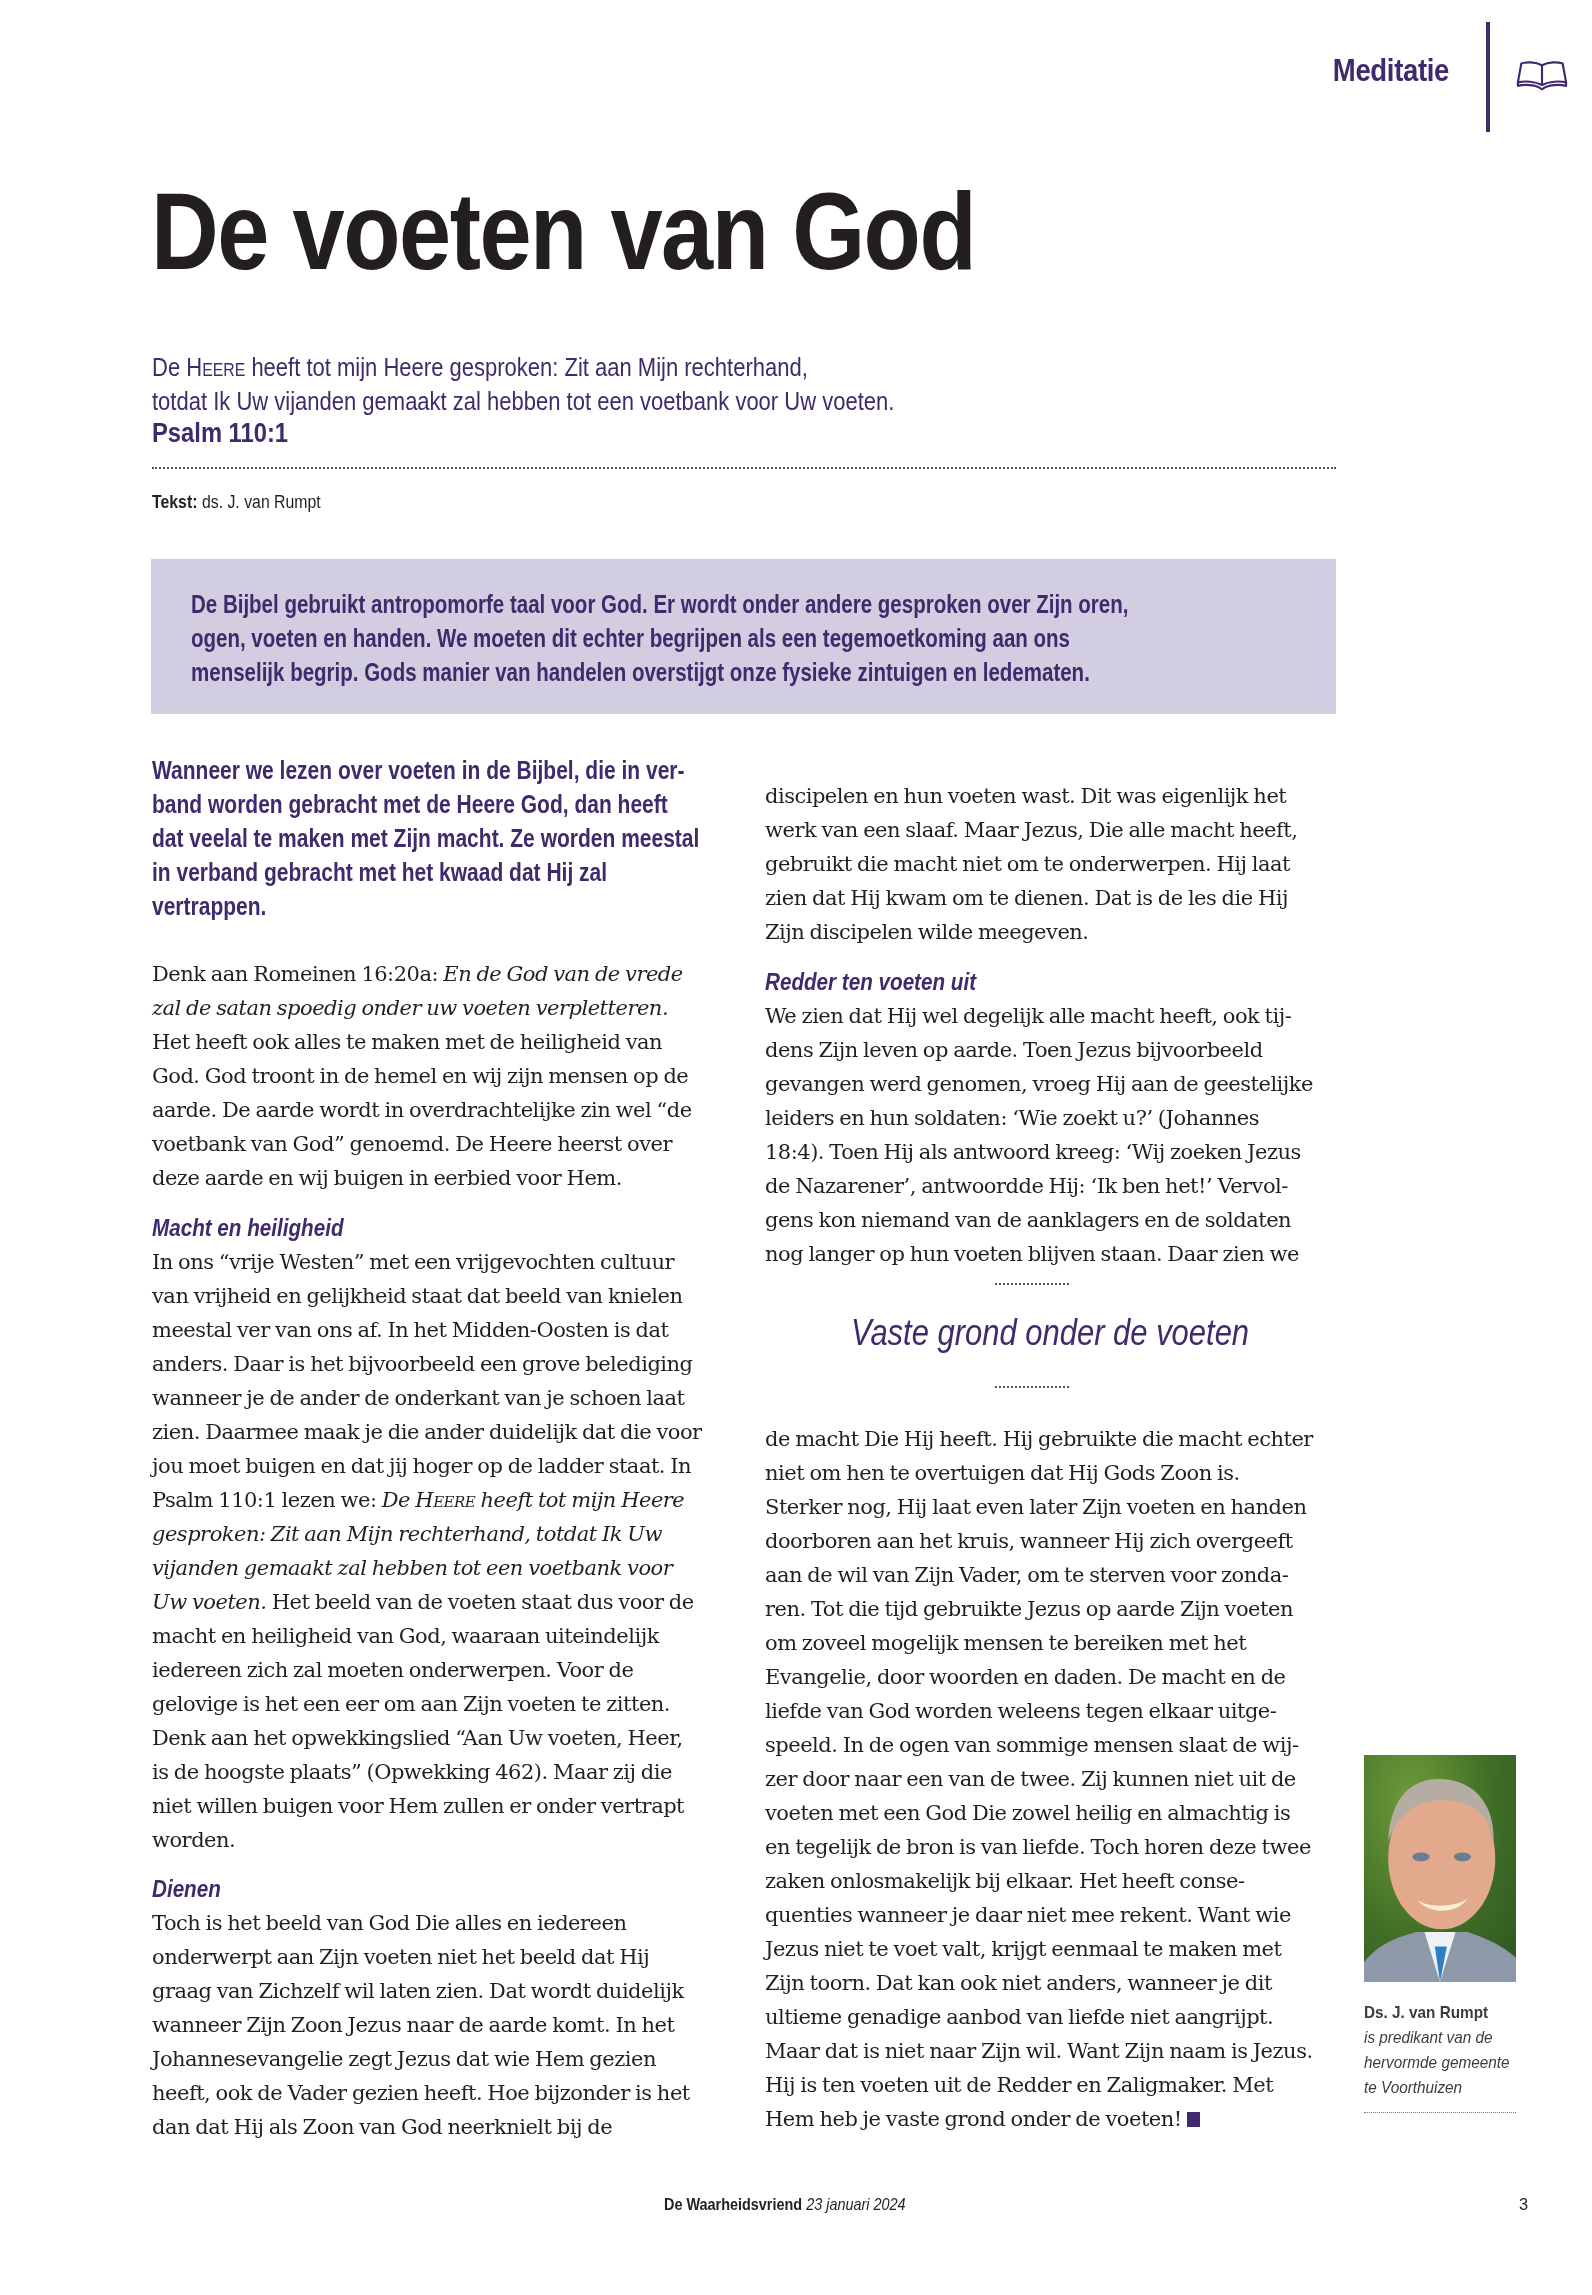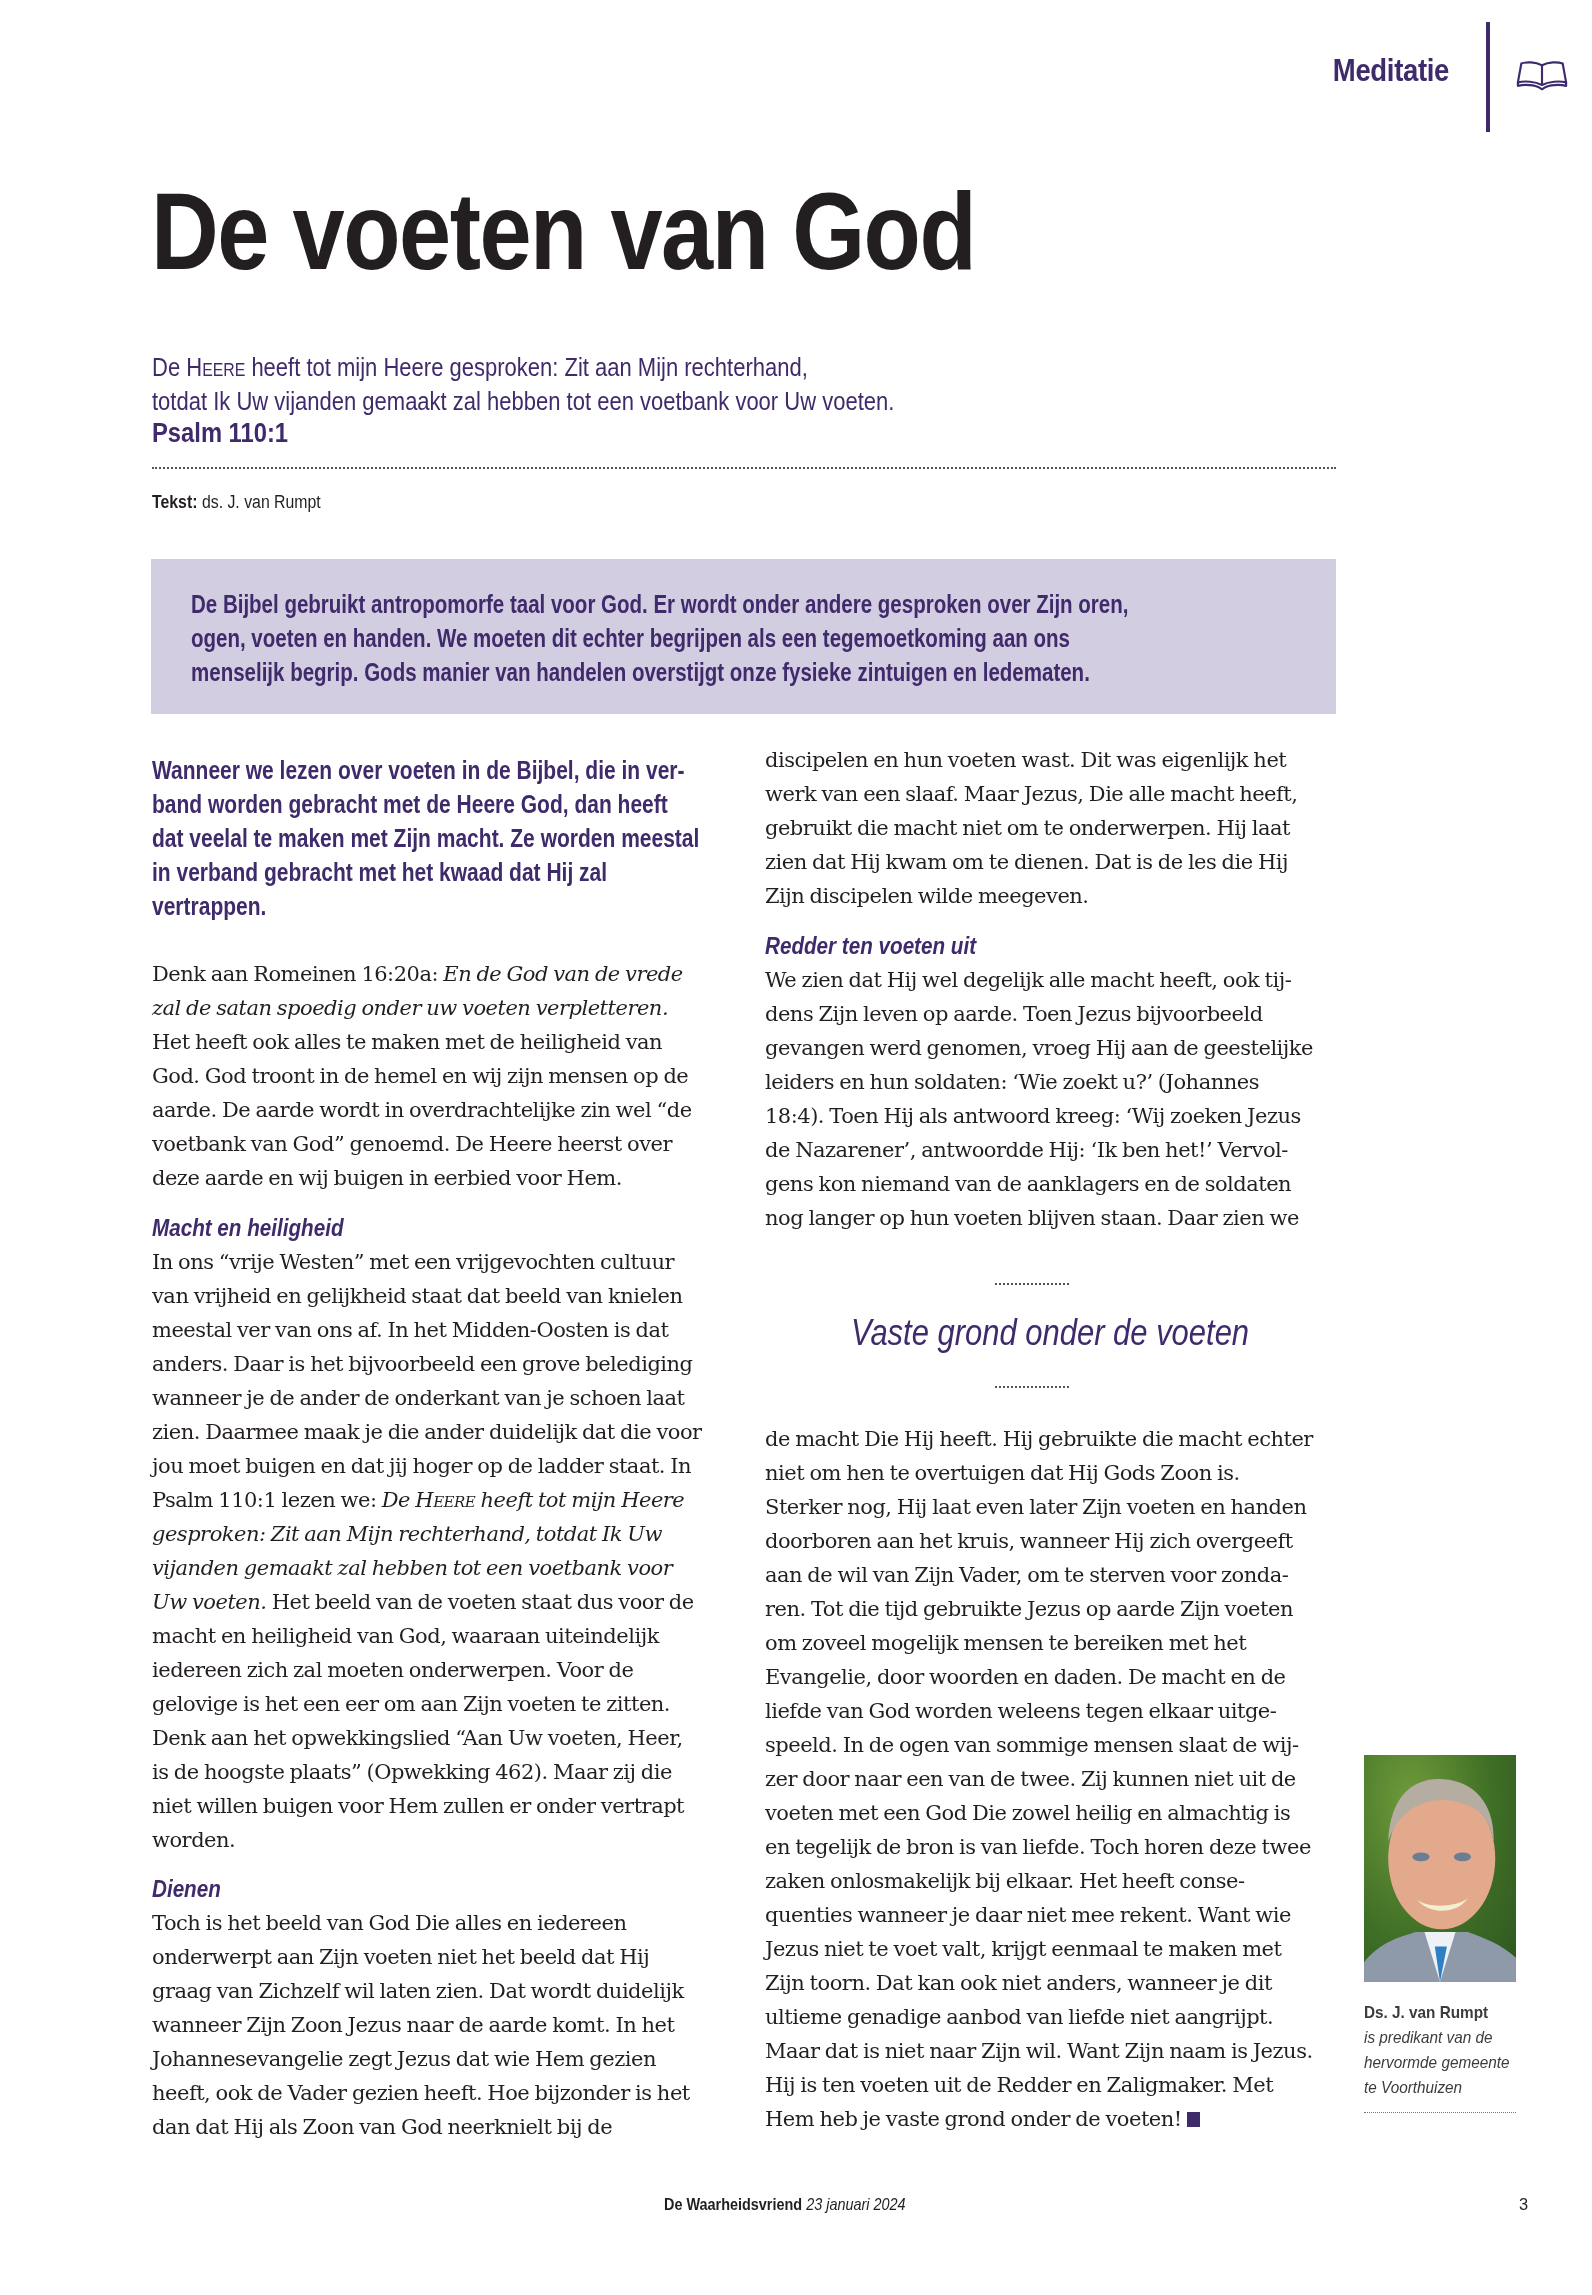--- a/index.html
+++ b/index.html
@@ -24,21 +24,21 @@
   .author-line b { font-weight: 700; }
 
   
   .intro-box { left: 151px; top: 559px; width: 1185px; height: 155px; background: #d3cde1; }
   .intro-text { left: 191px; top: 587px; width: 1148px; font-family: "Liberation Sans", sans-serif; font-weight: 700; font-size: 25px; line-height: 34px; color: #3f2a6b; transform: scaleX(0.82); transform-origin: left top; }
 
   
   .col { width: 552px; font-size: 22px; line-height: 34px; color: #231f20; }
   .col p { margin: 0; }
   .col1 { left: 152px; top: 753px; }
-  .col2 { left: 765px; top: 743px; }
+  .col2 { left: 765px; top: 779px; }
 
   .lead { font-family: "Liberation Sans", sans-serif; font-weight: 700; font-size: 25px; line-height: 34px; color: #3f2a6b; width: 656px; transform: scaleX(0.84); transform-origin: left top; margin-bottom: 34px !important; }
   .body-p { font-family: "DejaVu Serif", serif; font-size: 21px; letter-spacing: -0.5px; word-spacing: -0.9px; }
   .body-p i { }
   .body-p .sc { font-variant: small-caps; }
   .subhead { font-family: "Liberation Sans", sans-serif; font-style: italic; font-weight: 700; font-size: 24px; line-height: 34px; color: #3f2a6b; transform: scaleX(0.86); transform-origin: left top; margin-top: 15.5px !important; }
 
   
   .pq-dots { left: 995px; width: 74px; height: 0; border-top: 2.6px dotted #555; }
   .pq-text { left: 765px; top: 1312px; width: 570px; text-align: center; font-family: "Liberation Sans", sans-serif; font-style: italic; font-size: 36px; color: #3f2a6b; transform: scaleX(0.86); transform-origin: center top; }

